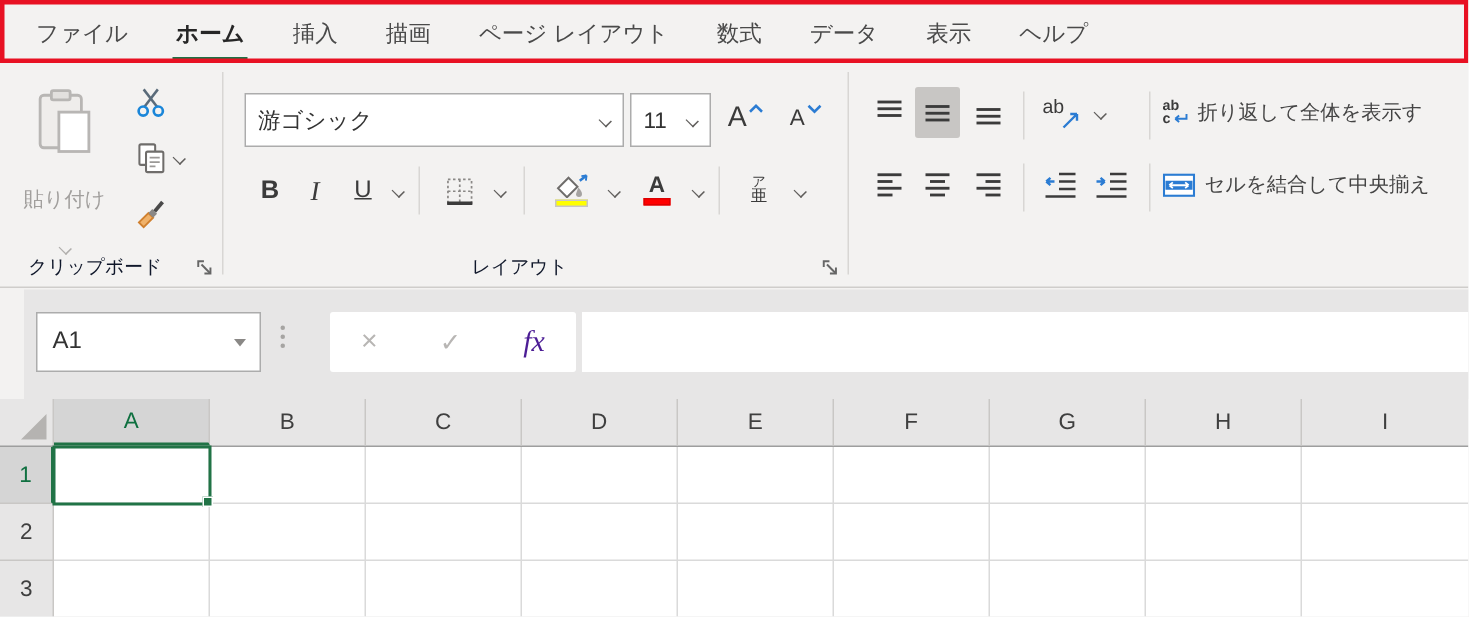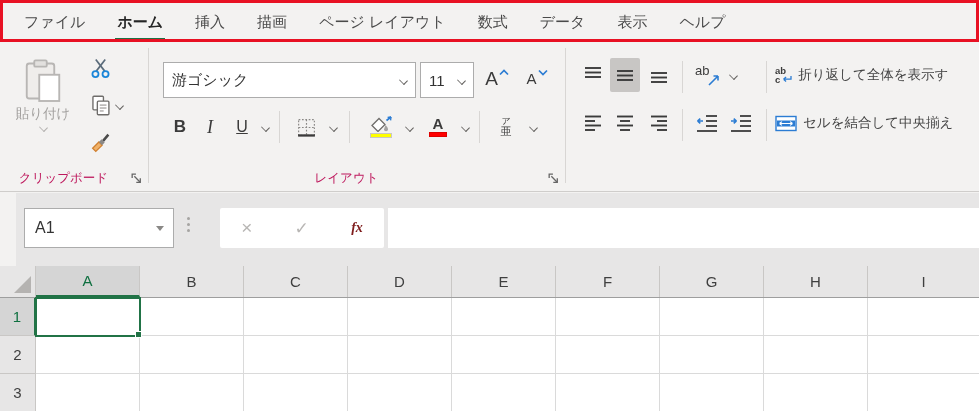--- a/index.html
+++ b/index.html
@@ -24,34 +24,34 @@
   
   .ribbon { position:absolute; top:42px; left:0; width:100%; height:150px;
             background:#f3f2f1; border-bottom:1px solid #cfcdcb; }
   .group { position:absolute; top:0; height:100%; }
   .g-clip  { left:0; width:149px; }
   .g-font  { left:149px; width:417px; }
   .g-align { left:566px; right:0; }
   .g-clip::after, .g-font::after { content:""; position:absolute; right:0; top:6px; bottom:8px;
             width:1px; background:#d8d6d4; }
   .group-label { position:absolute; bottom:4px; left:0; right:22px; text-align:center;
-                 font-size:12.5px; color:#be185d; }
+                 font-size:12.5px; color:#0f172a; }
   .g-align .group-label { right:0; }
   .launcher { position:absolute; bottom:5px; right:5px; width:16px; height:16px;
               display:flex; align-items:center; justify-content:center; cursor:pointer; }
 
   .chev { width:7px; height:7px; border-right:1.6px solid #605e5c; border-bottom:1.6px solid #605e5c;
           transform: rotate(45deg) scale(1,.8); display:inline-block; flex:none; }
   .chev.dis { border-color:#b0aeac; }
   .vsep { position:absolute; top:5px; bottom:5px; width:1px; background:#d8d6d4; }
 
   
   .paste-btn { position:absolute; left:4px; top:10px; width:78px; height:118px;
                display:flex; flex-direction:column; align-items:center; justify-content:flex-start;
-               gap:1px; border-radius:2px; cursor:default; padding-top:6px; }
+               gap:20px; border-radius:2px; cursor:default; padding-top:6px; }
   .paste-lbl { font-size:13.5px; color:#a19f9d; }
   .clip-col { position:absolute; left:86px; top:10px; width:60px; display:flex;
               flex-direction:column; gap:5px; }
   .mini-btn { height:32px; display:flex; align-items:center; gap:5px; padding-left:4px;
               border-radius:2px; cursor:pointer; }
 
   
   .combo { position:absolute; background:#fff; border:1px solid #acacac;
            display:flex; align-items:center; font-size:15px; color:#333; cursor:pointer; }
   .combo .val { padding-left:8px; flex:1; white-space:nowrap; overflow:hidden; }
@@ -112,22 +112,22 @@
              border:1px solid #acacac; display:flex; align-items:center; cursor:text; }
   .namebox .val { padding-left:10px; font-size:16px; color:#333; flex:1; }
   .namebox .dd { width:0; height:0; border-left:4.5px solid transparent; border-right:4.5px solid transparent;
                  border-top:5px solid #8a8886; margin-right:9px; cursor:pointer; }
   .fdots { position:absolute; left:171px; top:24px; display:flex; flex-direction:column; gap:3px; cursor:col-resize; }
   .fdots i { width:3px; height:3px; background:#a6a4a2; border-radius:50%; }
   .ftools { position:absolute; left:204px; top:15px; width:164px; height:40px; background:#fff;
             border-radius:2px; display:flex; align-items:center; justify-content:space-around; }
   .fx-cancel { font-size:19px; color:#b8b6b4; cursor:pointer; }
   .fx-enter  { font-size:17px; color:#b8b6b4; cursor:pointer; }
-  .fx-label  { font-family:"Liberation Serif", serif; font-style:italic; font-weight:bold;
-               font-size:14px; color:#7f1d1d; cursor:pointer; }
+  .fx-label  { font-family:"Liberation Serif", serif; font-style:italic; font-weight:normal;
+               font-size:20px; color:#4c1d95; cursor:pointer; }
   .finput { position:absolute; left:372px; top:15px; right:0; height:40px; background:#fff;
             border:none; outline:none; font-size:15px; padding:0 8px;
             font-family:"Liberation Sans", sans-serif; }
 
   
   .sheet { position:absolute; top:266px; left:0; right:0; bottom:0; background:#fff; }
   .ghead { display:grid; grid-template-columns:36px repeat(8,104px) 1fr; height:32px;
            background:#e7e6e6; border-bottom:1px solid #9e9e9e; }
   .ch { display:flex; align-items:center; justify-content:center; font-size:15px; color:#3f3f3f;
         border-right:1px solid #c9c7c5; cursor:pointer; }

